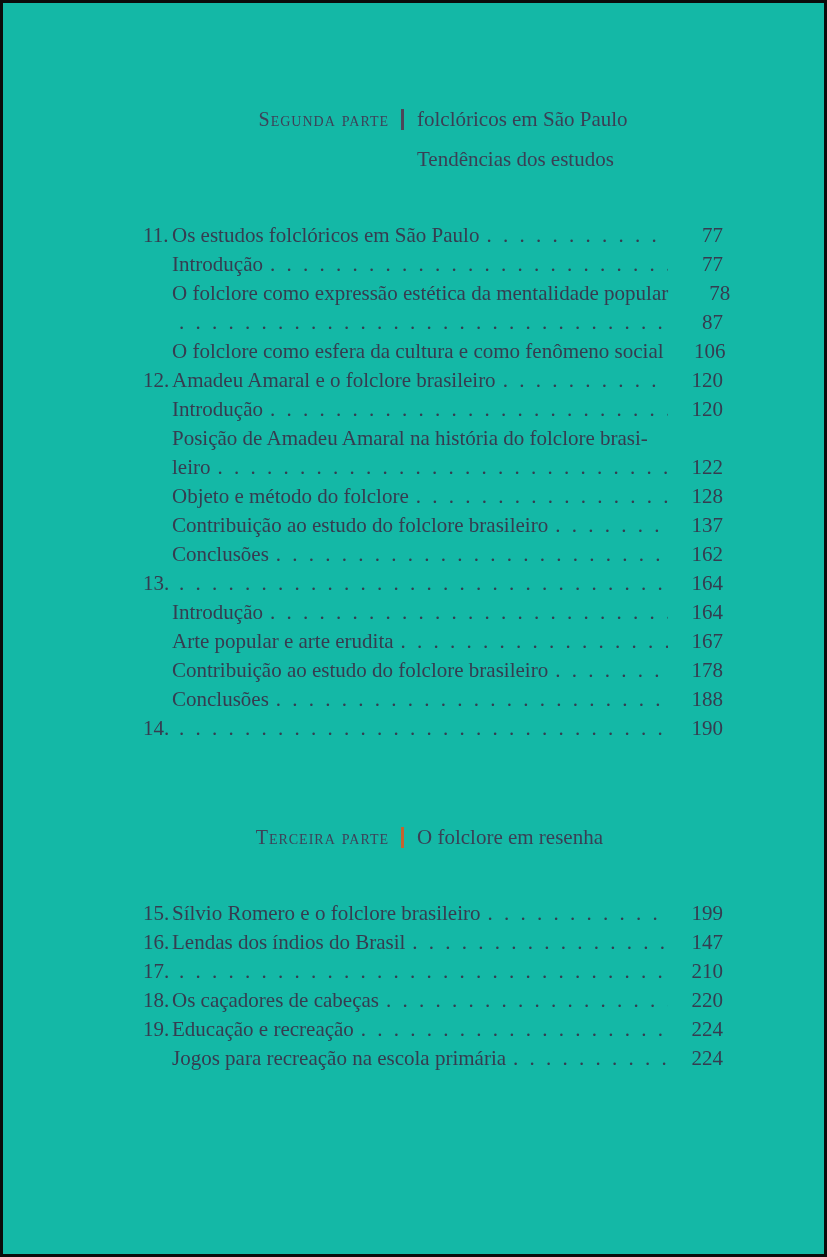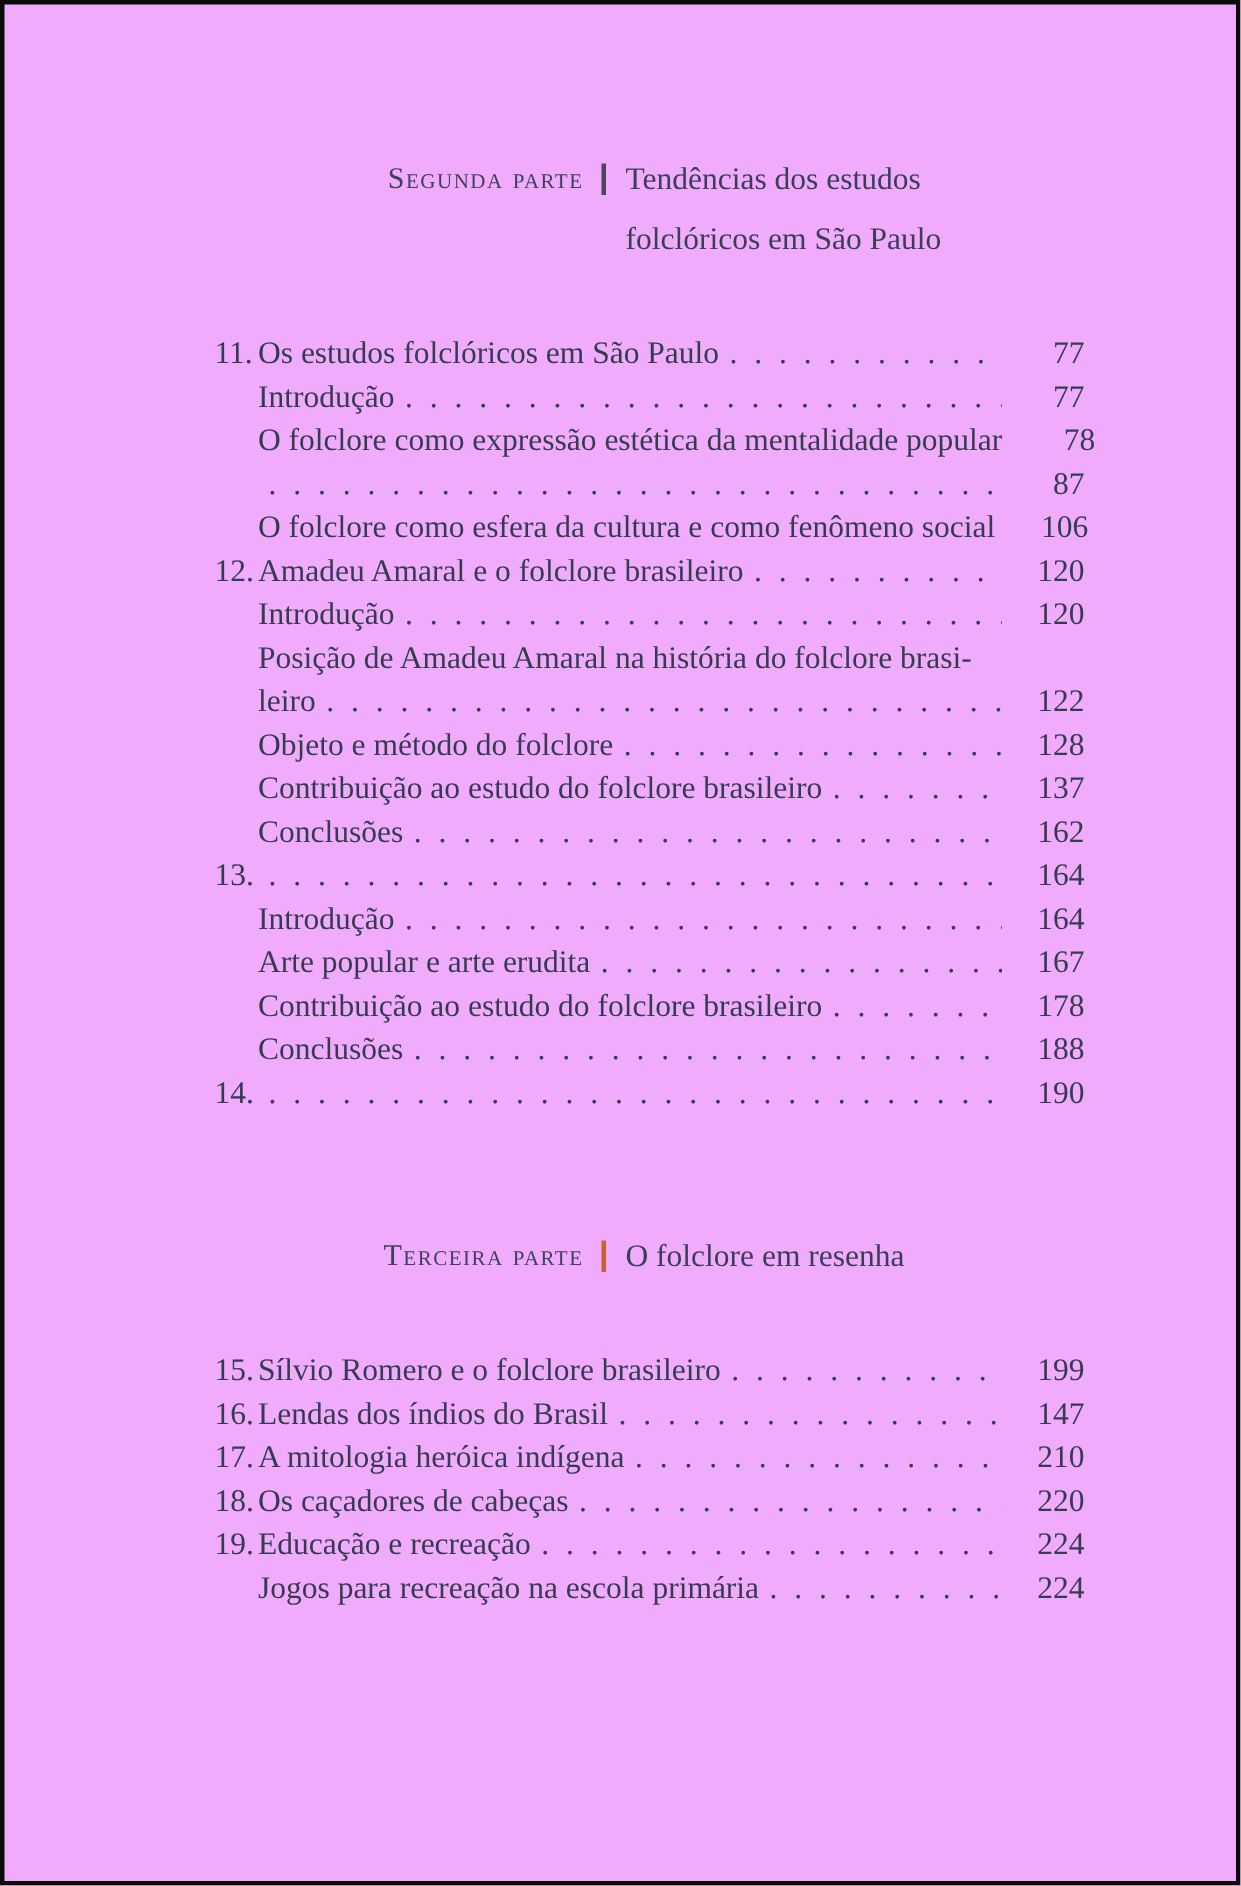--- a/index.html
+++ b/index.html
@@ -1,21 +1,21 @@
 <!DOCTYPE html>
 <html><head>
 <meta charset="utf-8">
 <style>
   html, body { margin: 0; padding: 0; background: #e8e8e8; }
   .page {
     position: relative;
     box-sizing: border-box;
     width: 827px;
     height: 1257px;
-    background: #f0abfc;
+    background: #14b8a6;
     border: 3px solid #0b0b0b;
     overflow: hidden;
     font-family: "Liberation Serif", "DejaVu Serif", serif;
     color: #363c50;
   }
   .content {
     margin-left: 140px;
     width: 580px;
   }
 
@@ -87,22 +87,22 @@
 </head>
 <body>
 
 <div class="page">
   <div class="content">
 
     <div class="part-heading">
       <div class="part-label">Segunda parte</div>
       <div class="hbar" style="background: rgb(77, 69, 89);"></div>
       <div class="part-title">
+        <div>folclóricos em São Paulo</div>
         <div>Tendências dos estudos</div>
-        <div>folclóricos em São Paulo</div>
       </div>
     </div>
 
     <div class="toc-list">
   <div class="entry">
     <span class="num">11.</span>
     <span class="title">Os estudos folclóricos em São Paulo</span>
     <span class="leader"></span>
     <span class="pagenum">77</span>
   </div>
@@ -242,21 +242,20 @@
 
   <div class="entry italic">
     <span class="num">16.</span>
     <span class="title">Lendas dos índios do Brasil</span>
     <span class="leader"></span>
     <span class="pagenum">147</span>
   </div>
 
   <div class="entry">
     <span class="num">17.</span>
-    <span class="title">A mitologia heróica indígena</span>
     <span class="leader"></span>
     <span class="pagenum">210</span>
   </div>
 
   <div class="entry italic">
     <span class="num">18.</span>
     <span class="title">Os caçadores de cabeças</span>
     <span class="leader"></span>
     <span class="pagenum">220</span>
   </div>

